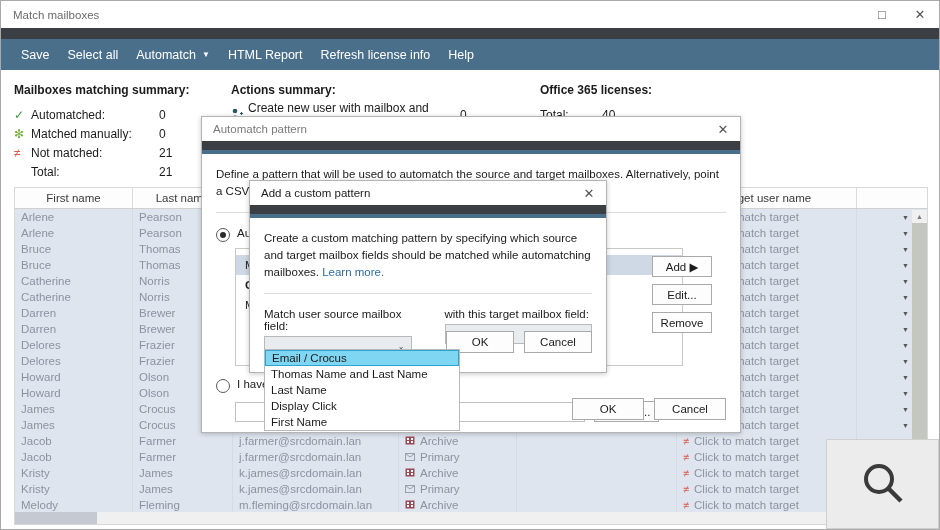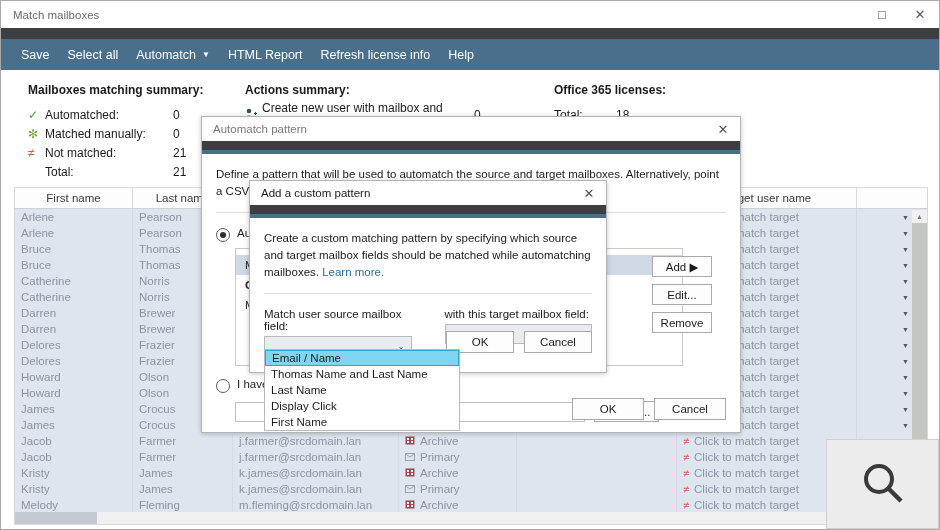--- a/index.html
+++ b/index.html
@@ -23,21 +23,21 @@
                    color:#555;font-size:13px;}
 
   .darkstrip{height:11px;background:#3b3f44;}
   .menubar{height:31px;background:#4a6f8a;display:flex;align-items:center;padding-left:11px;
            color:#ffffff;font-size:12.5px;}
   .menubar .mi{padding:0 9px;height:31px;display:flex;align-items:center;cursor:default;white-space:nowrap;}
   .caret{display:inline-block;margin-left:6px;font-size:8px;}
 
   
   .summary{display:flex;padding:13px 0 0 0;height:92px;box-sizing:border-box;}
-  .col{padding-left:27px;}
+  .col{padding-left:13px;}
   .col.c2{padding-left:32px;}
   .col.c3{padding-left:40px;}
   .col h4{margin:0 0 8px 0;font-size:12px;font-weight:bold;color:#1b1b1b;}
   .srow{display:flex;align-items:center;height:19px;font-size:12px;color:#1b1b1b;}
   .srow .ic{width:17px;flex:0 0 17px;text-align:left;font-size:12px;}
   .srow .lbl{width:128px;flex:0 0 128px;}
   .srow .lbl.wide{width:212px;flex:0 0 212px;}
   .srow .lbl.mid{width:62px;flex:0 0 62px;}
   .srow .val{width:40px;text-align:left;}
   .ic.check{color:#3f9a3f;}
@@ -231,21 +231,21 @@
           </svg>
         </span>
         <span class="lbl wide"></span>
       </div>
     </div>
 
     <div class="col c3">
       <h4>Office 365 licenses:</h4>
       <div class="srow">
         <span class="lbl mid">Total:</span>
-        <span class="val">18</span>
+        <span class="val">40</span>
       </div>
     </div>
   </div>
 
   <div class="grid">
     <div class="ghead">
       <div class="gh" style="width:118px">First name</div>
       <div class="gh" style="width:100px">Last name</div>
       <div class="gh" style="width:166px"></div>
       <div class="gh" style="width:118px"></div>
@@ -633,21 +633,21 @@
       <hr class="rule">
 
       <div class="fieldrow">
         <div class="fcol" style="position:relative">
           <div class="flabel">Match user source mailbox field:</div>
           <div class="combo">
             <span></span>
             <span class="arw">⌄</span>
           </div>
           <div class="ddlist" id="source-dropdown" style="top:41px;left:0">
-              <div class="ddi sel">Email / Name</div>
+              <div class="ddi sel">Email / Crocus</div>
               <div class="ddi">Thomas Name and Last Name</div>
               <div class="ddi">Last Name</div>
               <div class="ddi">Display Click</div>
               <div class="ddi">First Name</div>
             </div>
         </div>
         <div class="fcol right">
           <div class="flabel">with this target mailbox field:</div>
           <div class="combo">
             <span></span>

